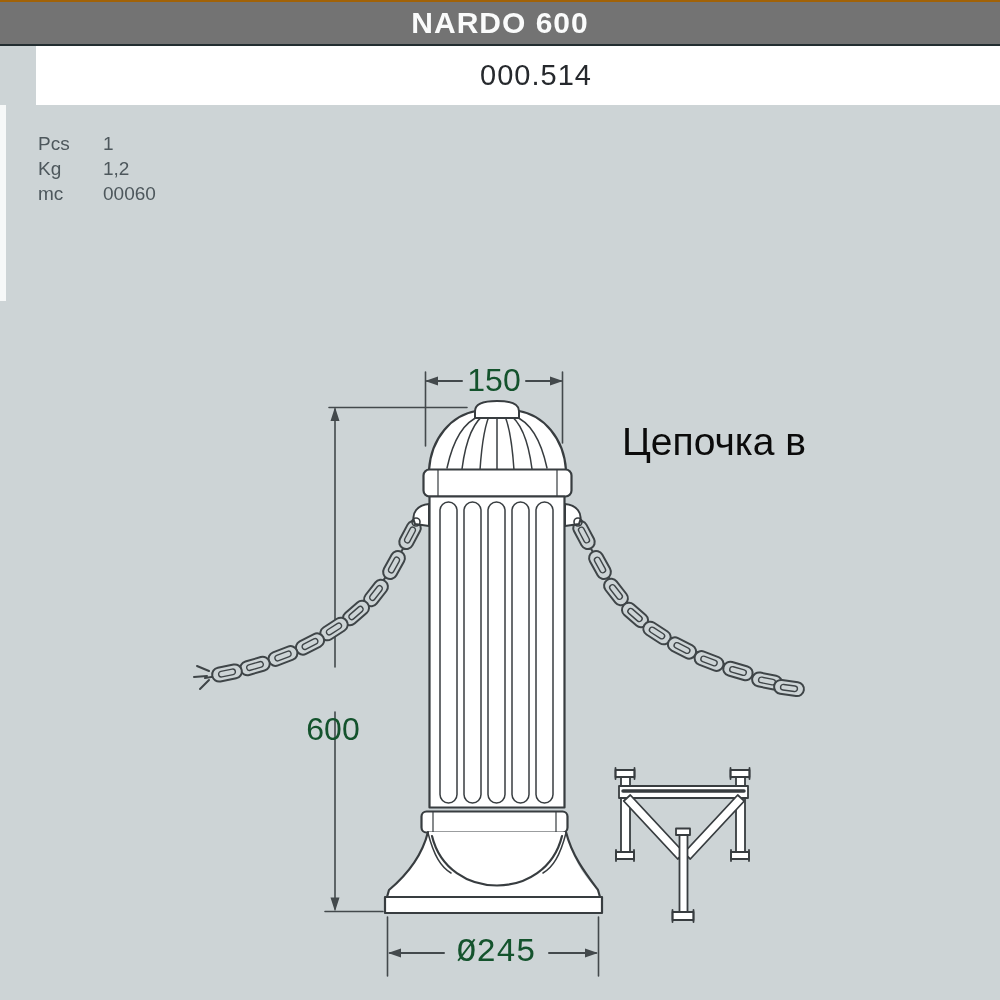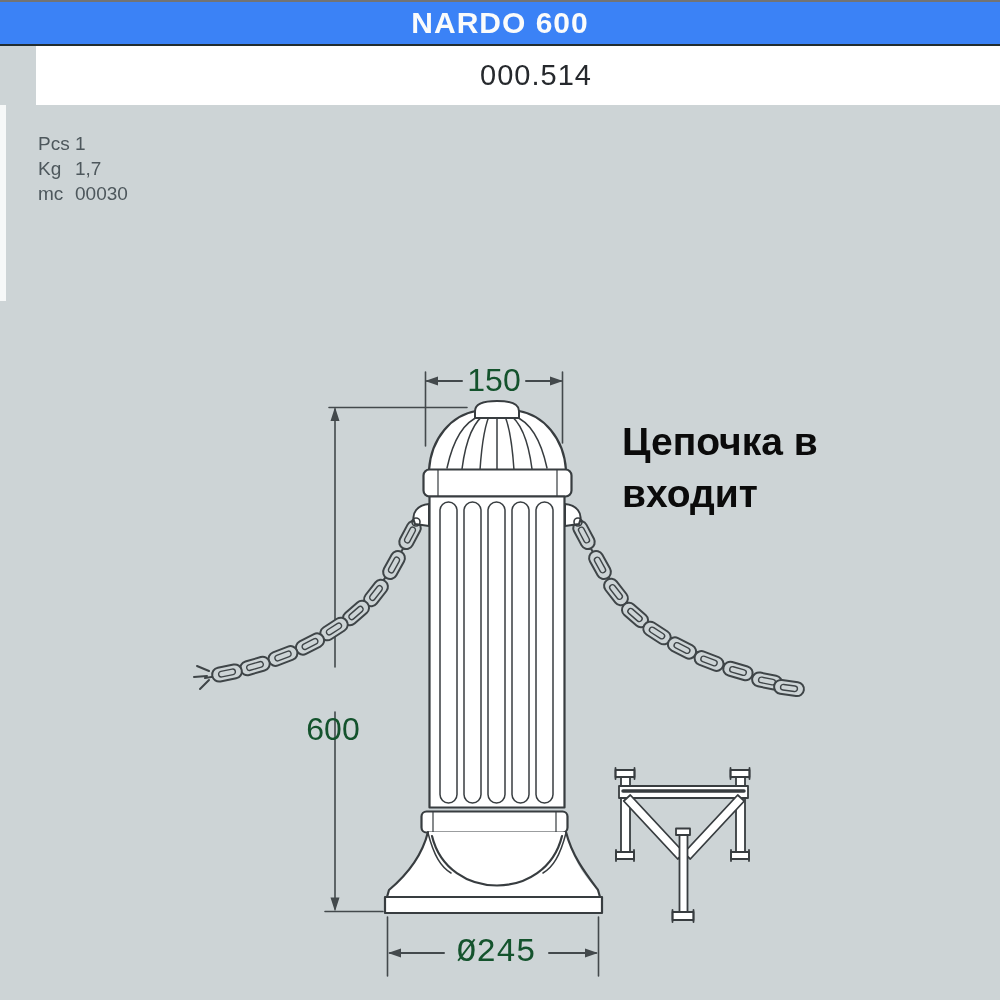--- a/index.html
+++ b/index.html
@@ -2,38 +2,38 @@
 <html><head>
 <meta charset="utf-8">
 <style>
   html,body{margin:0;padding:0;}
   .page{
     position:relative;width:1000px;height:1000px;overflow:hidden;
     background:#cdd4d6;font-family:"Liberation Sans",sans-serif;
   }
   .header{
     position:absolute;left:0;top:0;width:1000px;height:46px;
-    background:#3b82f6;border-top:2px solid #737373;border-bottom:2px solid #222d30;
+    background:#737373;border-top:2px solid #a16207;border-bottom:2px solid #222d30;
     box-sizing:border-box;display:flex;align-items:center;justify-content:center;
   }
   .header .title{
     color:#fafbfb;font-size:30px;font-weight:bold;letter-spacing:1px;
   }
   .modelband{
     position:absolute;left:0;top:46px;width:1000px;height:59px;background:#ffffff;
     display:flex;align-items:center;justify-content:center;margin-left:36px;
   }
   .modelband .model{color:#26292d;font-size:29px;letter-spacing:1px;}
   .edge-artifact{position:absolute;left:0;top:105px;width:6px;height:196px;background:#f6f8f8;}
   .specs{position:absolute;left:38px;top:131px;color:#4d575c;font-size:19px;line-height:25px;}
-  .specs .row{display:flex;}
+  .specs .row{display:flex;gap:28px;}
   .specs .lbl{width:37px;}
   .note{
     position:absolute;left:622px;top:416px;color:#0b0b0b;
-    font-size:39px;line-height:52px;white-space:nowrap;font-weight:bold;
+    font-size:39px;line-height:52px;white-space:nowrap;
   }
   .note span{display:block;}
   .dim{
     position:absolute;transform:translate(-50%,-50%);
     color:#14532d;font-size:32px;white-space:nowrap;
   }
   .dim.d245{font-size:33px;font-family:Liberation Mono, monospace;}
   svg.draw{position:absolute;left:0;top:0;width:1000px;height:1000px;}
 </style>
 </head>
@@ -51,25 +51,25 @@
 
   <div class="edge-artifact"></div>
 
   <div class="specs">
     <div class="row">
       <span class="lbl">Pcs</span>
       <span class="val">1</span>
     </div>
     <div class="row">
       <span class="lbl">Kg</span>
-      <span class="val">1,7</span>
+      <span class="val">1,2</span>
     </div>
     <div class="row">
       <span class="lbl">mc</span>
-      <span class="val">00030</span>
+      <span class="val">00060</span>
     </div>
   </div>
 
   <svg class="draw" viewBox="0 0 1000 1000" fill="none" stroke-linecap="round" stroke-linejoin="round">
     <defs>
       <g id="clink">
         <rect x="-15" y="-7" width="30" height="14" rx="7" fill="#cdd4d6" stroke="#3f4548" stroke-width="2"></rect>
         <rect x="-8.5" y="-2.8" width="17" height="5.6" rx="2.8" fill="none" stroke="#3f4548" stroke-width="1.4"></rect>
       </g>
     </defs>
@@ -195,16 +195,15 @@
       <path d="M672.5,910 V922 M693.5,910 V922"></path>
     </g>
   </svg>
 
   <span class="dim" style="left:494px;top:380px;">150</span>
   <span class="dim" style="left:333px;top:729px;">600</span>
   <span class="dim d245" style="left:496px;top:952px;">Ø245</span>
 
   <div class="note">
     <span>Цепочка в</span>
-    <span>входит</span>
   </div>
 
 </div>
 
 </body></html>

